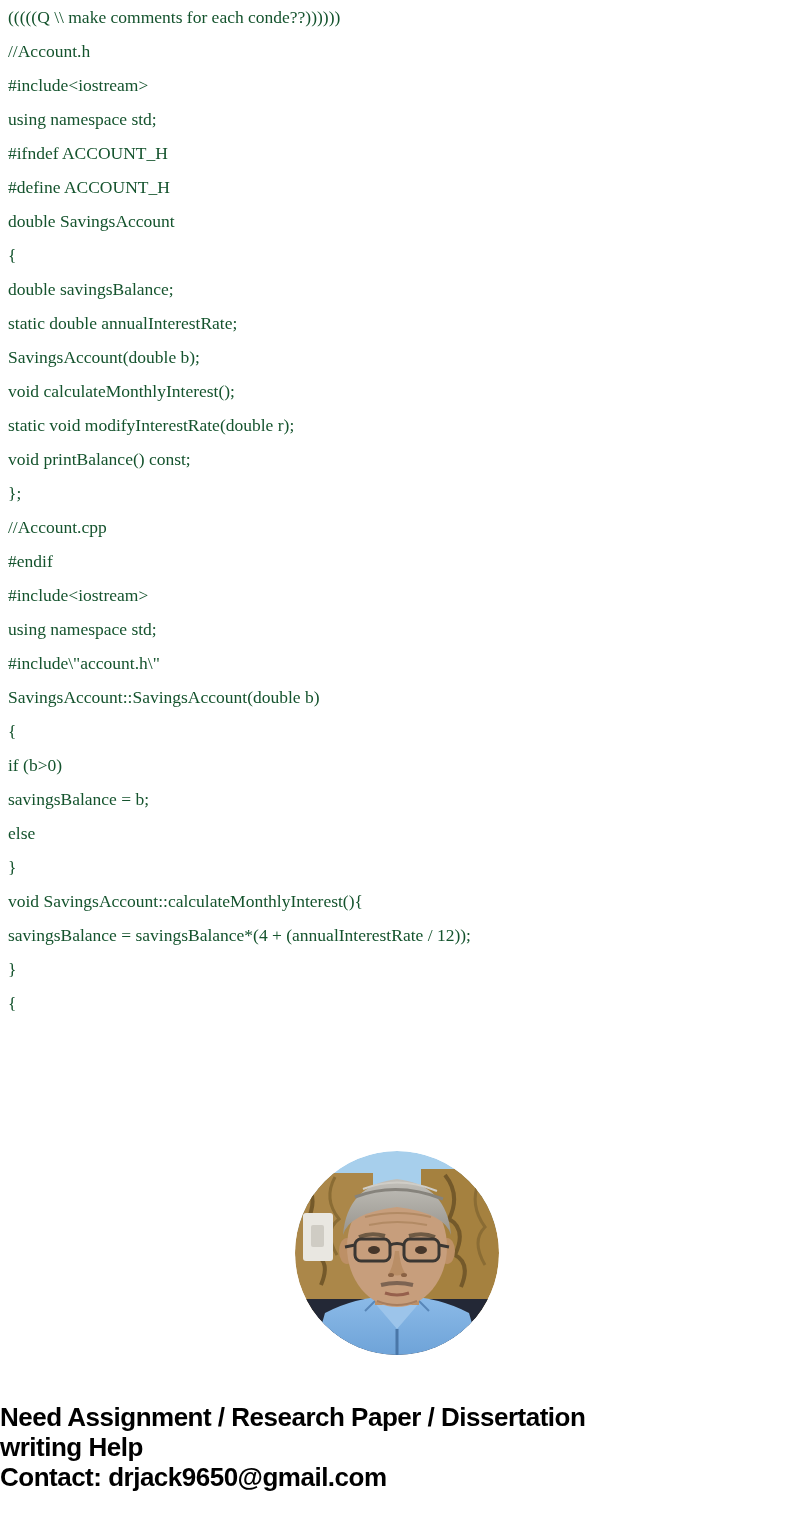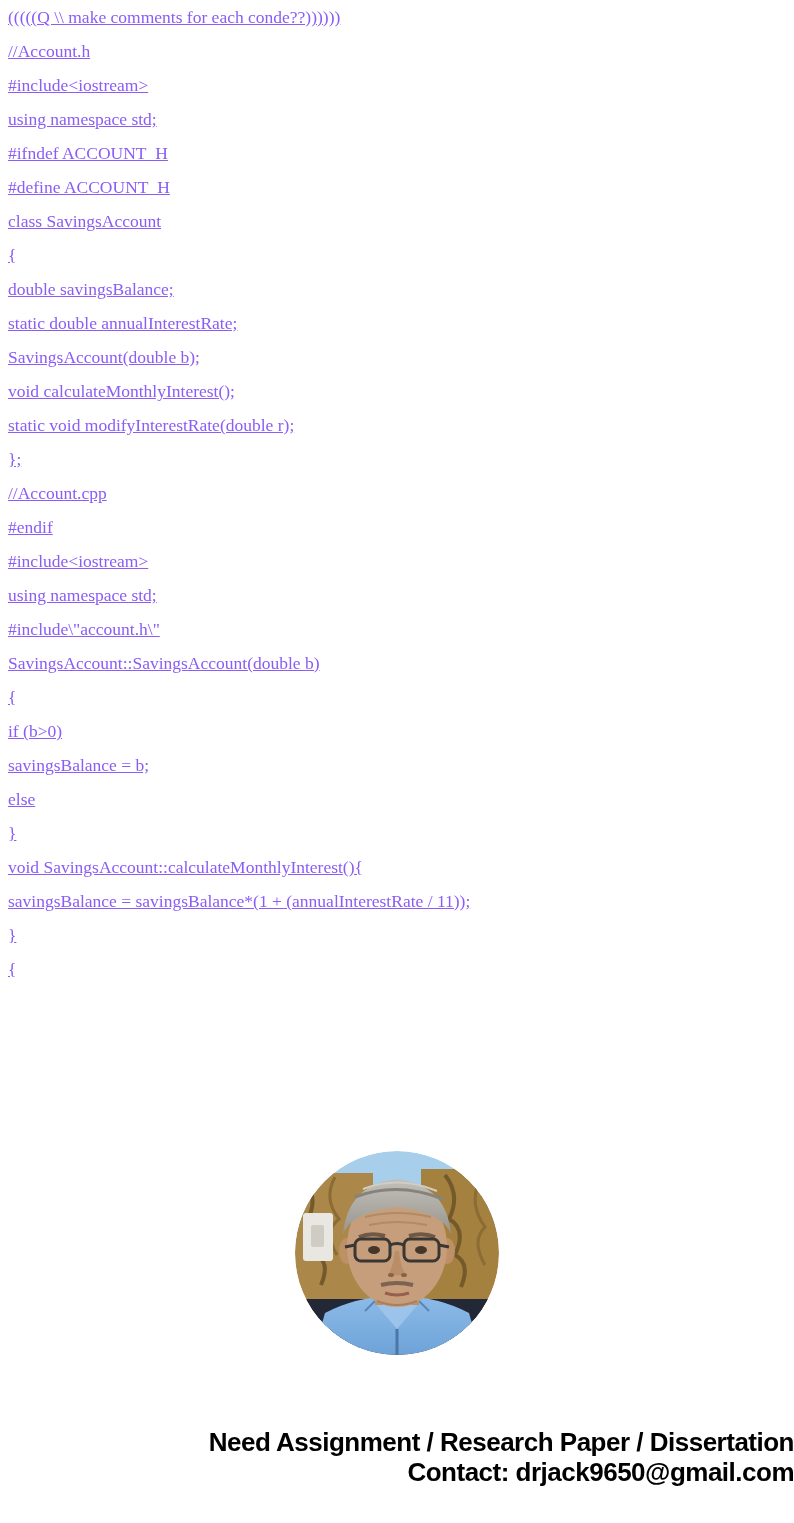--- a/index.html
+++ b/index.html
@@ -12,77 +12,76 @@
     overflow: hidden;
   }
   .code-block {
     position: absolute;
     top: 0; left: 8px; right: 4px;
   }
   .code-line {
     font-size: 17.5px;
     line-height: 34px;
     height: 34px;
-    color: #8b5cf6;
+    color: #14532d;
     white-space: pre;
-    text-decoration: underline;
   }
   .avatar-wrap {
     position: absolute;
     left: 295px; top: 1151px;
     width: 204px; height: 204px;
     border-radius: 50%;
     overflow: hidden;
   }
   .avatar-wrap svg { display: block; }
   .footer {
     position: absolute;
     top: 1402px; left: 0;
     width: 794px;
-    text-align: right;
+    text-align: left;
     font-family: "Liberation Sans", sans-serif;
     font-weight: bold;
     font-size: 26px;
     line-height: 30px;
     color: #000000;
     letter-spacing: -0.5px;
-    margin-top: 25px;
   }
 </style>
 </head>
 <body>
 
 <div class="code-block">
     <div class="code-line">(((((Q \\ make comments for each conde??))))))</div>
     <div class="code-line">//Account.h</div>
     <div class="code-line">#include&lt;iostream&gt;</div>
     <div class="code-line">using namespace std;</div>
     <div class="code-line">#ifndef ACCOUNT_H</div>
     <div class="code-line">#define ACCOUNT_H</div>
-    <div class="code-line">class SavingsAccount</div>
+    <div class="code-line">double SavingsAccount</div>
     <div class="code-line">{</div>
     <div class="code-line">double savingsBalance;</div>
     <div class="code-line">static double annualInterestRate;</div>
     <div class="code-line">SavingsAccount(double b);</div>
     <div class="code-line">void calculateMonthlyInterest();</div>
     <div class="code-line">static void modifyInterestRate(double r);</div>
+    <div class="code-line">void printBalance() const;</div>
     <div class="code-line">};</div>
     <div class="code-line">//Account.cpp</div>
     <div class="code-line">#endif</div>
     <div class="code-line">#include&lt;iostream&gt;</div>
     <div class="code-line">using namespace std;</div>
     <div class="code-line">#include\"account.h\"</div>
     <div class="code-line">SavingsAccount::SavingsAccount(double b)</div>
     <div class="code-line">{</div>
     <div class="code-line">if (b&gt;0)</div>
     <div class="code-line">savingsBalance = b;</div>
     <div class="code-line">else</div>
     <div class="code-line">}</div>
     <div class="code-line">void SavingsAccount::calculateMonthlyInterest(){</div>
-    <div class="code-line">savingsBalance = savingsBalance*(1 + (annualInterestRate / 11));</div>
+    <div class="code-line">savingsBalance = savingsBalance*(4 + (annualInterestRate / 12));</div>
     <div class="code-line">}</div>
     <div class="code-line">{</div>
   </div>
 
 <div class="avatar-wrap">
   <svg width="204" height="204" viewBox="0 0 204 204" aria-hidden="true">
     <defs>
       <clipPath id="circ">
           <circle cx="102" cy="102" r="102"></circle>
         </clipPath>
@@ -130,14 +129,15 @@
       <ellipse cx="109" cy="124" rx="3" ry="2" fill="#8a6244"></ellipse>
       <path d="M86,134 Q102,130 118,134" stroke="#7d6452" stroke-width="4" fill="none"></path>
       <path d="M90,142 Q102,146 114,142" stroke="#96604c" stroke-width="3" fill="none"></path>
       <path d="M82,150 Q102,158 122,150" stroke="#a87e5e" stroke-width="2" fill="none"></path>
     </g>
   </svg>
 </div>
 
 <div class="footer">
   <div>Need Assignment / Research Paper / Dissertation</div>
+  <div>writing Help</div>
   <div>Contact: drjack9650@gmail.com</div>
 </div>
 
 </body></html>

